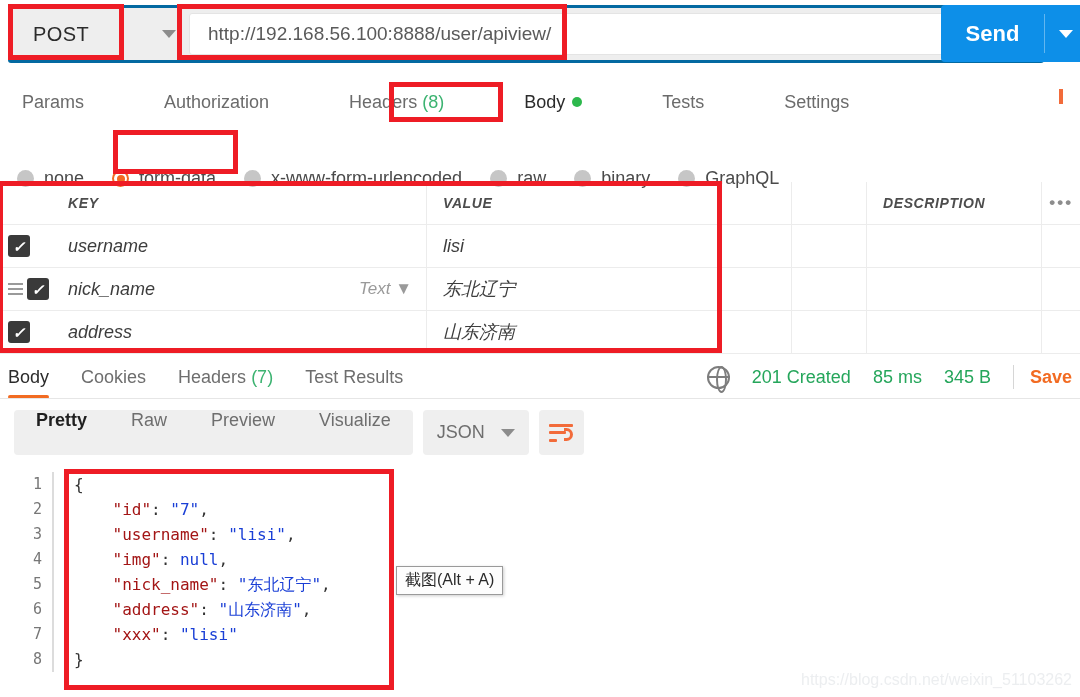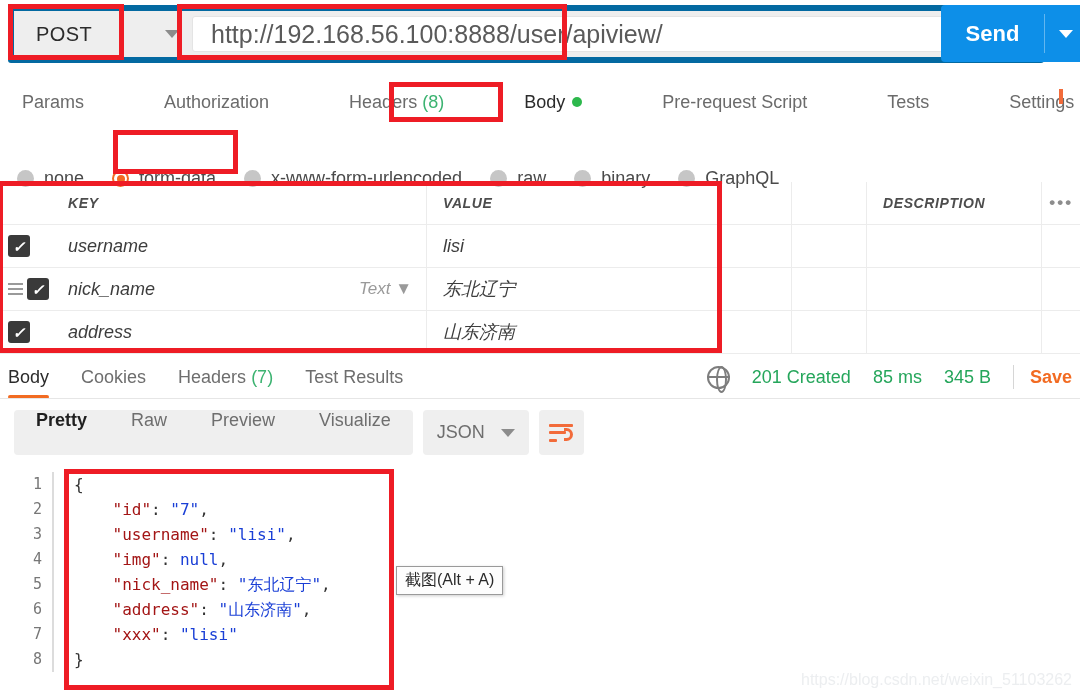--- a/index.html
+++ b/index.html
@@ -9,30 +9,30 @@
     font-family: "Liberation Sans", sans-serif;
     overflow: hidden;
   }
   #app { position: relative; width: 1080px; height: 697px; }
 
   
   .annot { position: absolute; border: 5px solid #ee1c25; pointer-events: none; z-index: 40; }
 
   
   .reqbar { position: absolute; left: 8px; top: 5px; width: 1036px; height: 58px;
-            background: #eeeeee; border: 6px solid #0369a1; border-radius: 3px;
+            background: #eeeeee; border: 3px solid #0369a1; border-radius: 3px;
             display: flex; align-items: stretch; }
   .method { width: 138px; display: flex; align-items: center; padding-left: 22px;
             font-size: 20px; color: #2b2b2b; letter-spacing: .4px; }
   .method-caret { width: 40px; display: flex; align-items: center; justify-content: center; }
   .caret { width: 0; height: 0; border-left: 7px solid transparent; border-right: 7px solid transparent;
            border-top: 8px solid #8c8c8c; }
   .urlwrap { flex: 1; margin: 5px 6px 5px 0; background: #ffffff; border: 1px solid #e4e4e4;
              border-radius: 3px; display: flex; align-items: center; padding: 0 18px; }
-  .urlwrap span { font-size: 25px; color: #5a5a5a; }
+  .urlwrap span { font-size: 19px; color: #5a5a5a; }
   .sendbtn { position: absolute; left: 900px; top: 5px; width: 146px; height: 57px;
              background: #0d8fe8; border-radius: 4px; display: flex; align-items: stretch; margin-left: 41px; }
   .sendbtn .lbl { flex: 1; display: flex; align-items: center; justify-content: center;
                   color: #fff; font-size: 22px; font-weight: bold; }
   .sendbtn .sep { width: 1px; background: rgba(255,255,255,.35); margin: 9px 0; }
   .sendbtn .dd { width: 42px; display: flex; align-items: center; justify-content: center; }
   .sendbtn .dd i { width: 0; height: 0; border-left: 7px solid transparent; border-right: 7px solid transparent;
                    border-top: 8px solid #ffffff; display: block; }
 
   
@@ -153,21 +153,20 @@
     <div class="dd">
       <i></i>
     </div>
   </div>
 
   <div class="reqtabs">
     <div class="reqtab"><span>Params</span></div>
     <div class="reqtab"><span>Authorization</span></div>
     <div class="reqtab"><span>Headers</span> <span class="cnt">(8)</span></div>
     <div class="reqtab active"><span>Body</span><span class="greendot"></span></div>
-    <div class="reqtab"><span>Pre-request Script</span></div>
     <div class="reqtab"><span>Tests</span></div>
     <div class="reqtab"><span>Settings</span></div>
   </div>
   <div class="edge-mark"></div>
 
   <div class="radiorow">
     <div class="radio">
         <span class="dot"></span>
         <span>none</span>
       </div>

